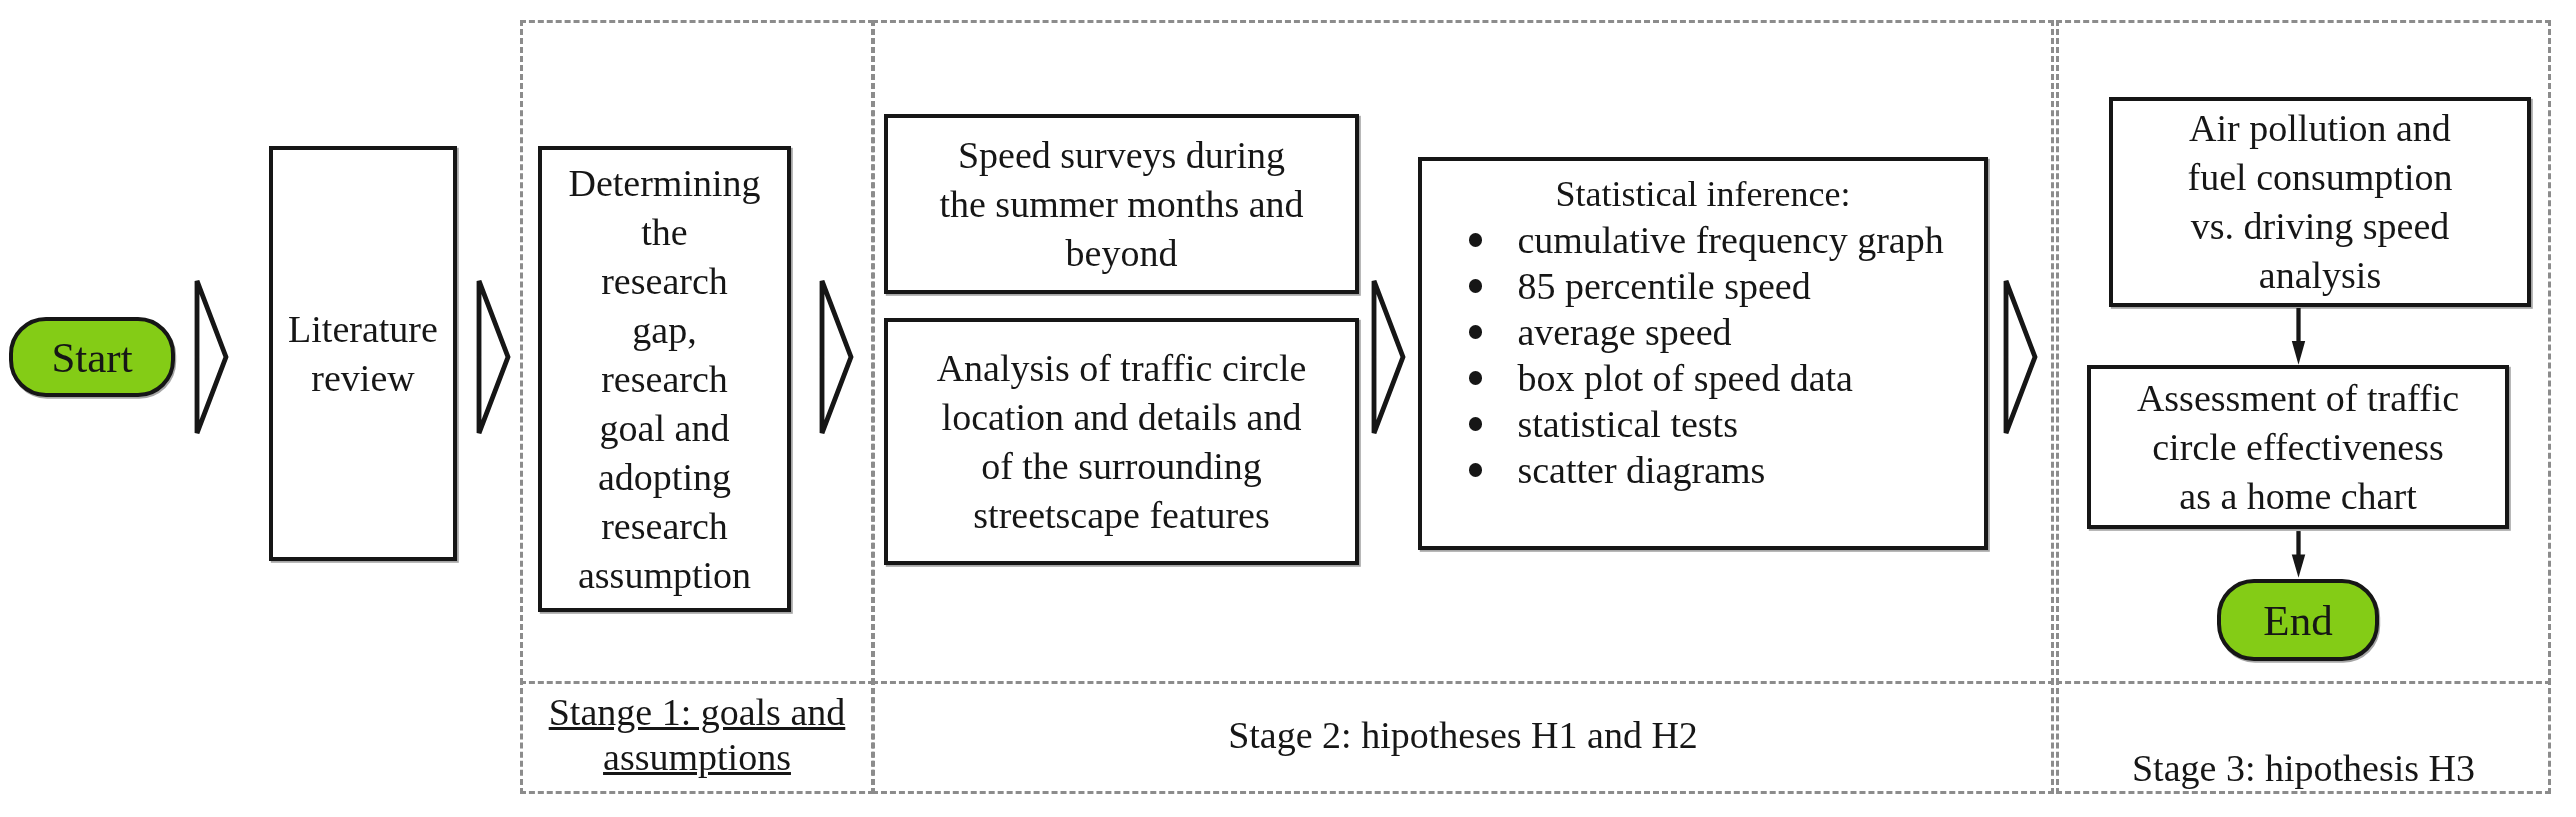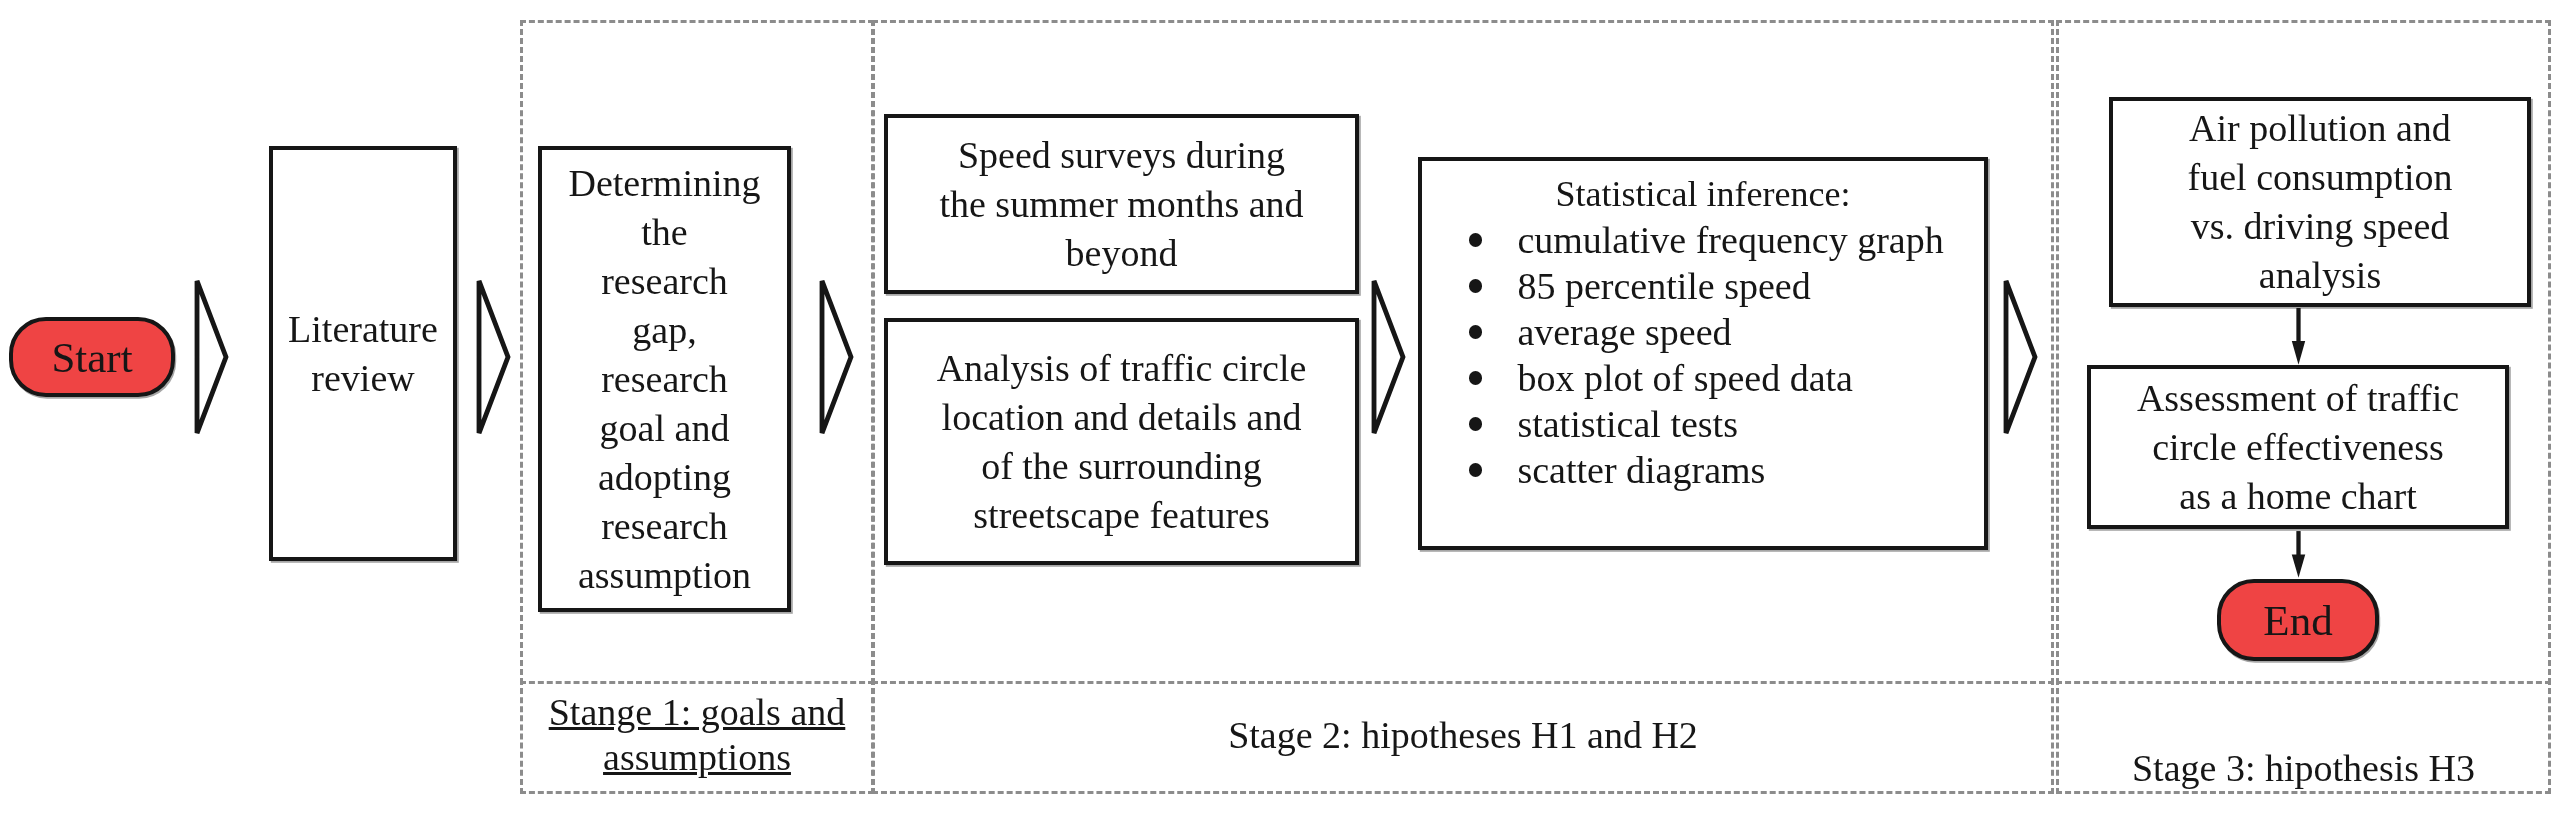--- a/index.html
+++ b/index.html
@@ -56,21 +56,21 @@
     text-align: center;
     white-space: pre-line;
     padding: 2.4px 6px;
   }
 
   
   .pill {
     position: absolute;
     border: 4.3px solid #161616;
     border-radius: 37px;
-    background: #ef4444;
+    background: #84cc16;
     display: flex;
     align-items: center;
     justify-content: center;
     box-sizing: border-box;
     box-shadow: 1.2px 1.8px 0 rgba(0,0,0,0.35);
   }
   .pill .pill-text {
     font-size: 43px;
     line-height: 43px;
   }

